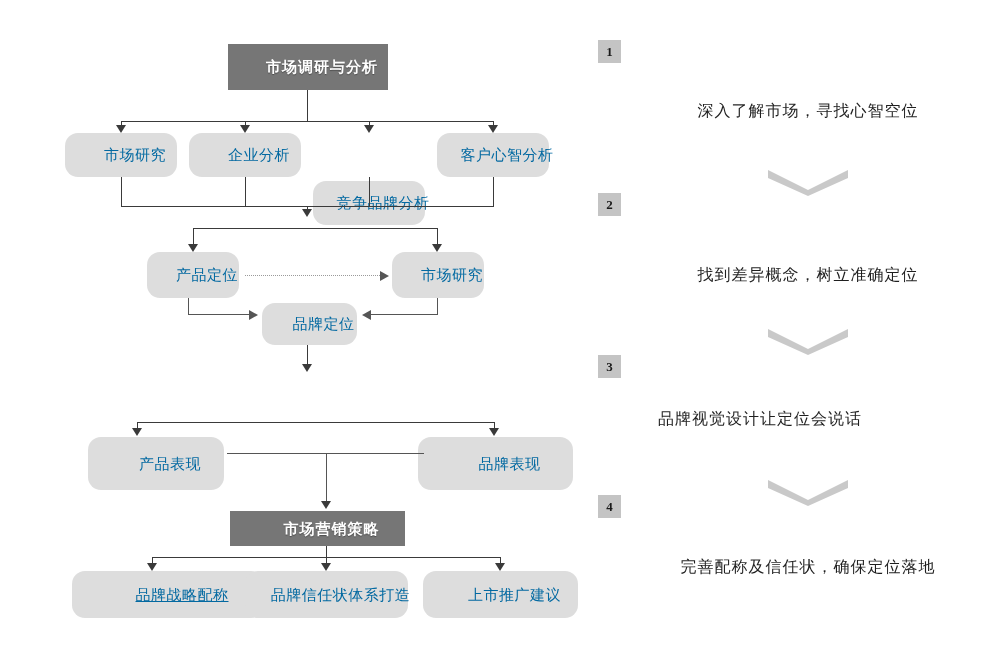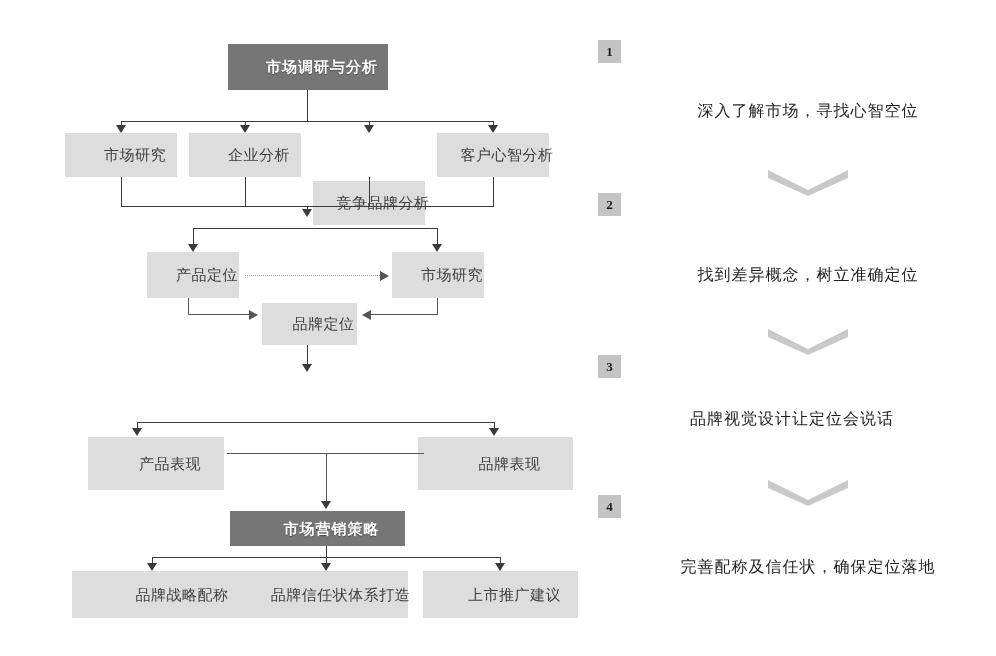--- a/index.html
+++ b/index.html
@@ -36,23 +36,24 @@
   .node.dark {
     background: #767676;
     color: #ffffff;
     font-weight: bold;
     font-size: 15px;
     letter-spacing: 1px;
     text-shadow: 0 1px 1px rgba(0,0,0,0.35);
   }
   .node.light {
     background: #dddddd;
-    color: #404040;
+    color: #0369a1;
     font-size: 15px;
     letter-spacing: 0.5px;
+    border-radius: 13px;
   }
 
   
   .hline {
     position: absolute;
     height: 0;
     border-top: 1.6px solid #3a3a3a;
   }
   .vline {
     position: absolute;
@@ -200,32 +201,32 @@
   <div class="node dark" style="left:230px; top:511px; width:175px; height:35px;">市场营销策略</div>
 
   <div class="hline" style="left:152px; top:557px; width:349px;"></div>
   <div class="vline" style="left:152px; top:557px; height:8px;"></div>
   <div class="arrow-down" style="left:147px; top:563px;"></div>
   <div class="vline" style="left:326px; top:546px; height:19px;"></div>
   <div class="arrow-down" style="left:321px; top:563px;"></div>
   <div class="vline" style="left:500px; top:557px; height:8px;"></div>
   <div class="arrow-down" style="left:495px; top:563px;"></div>
 
-  <div class="node light" style="left:72px; top:571px; width:192px; height:47px;">品牌战略配称</div>
+  <div class="node light" style="left:72px; top:571px; width:192px; height:47px;text-decoration:underline;">品牌战略配称</div>
   <div class="node light" style="left:245px; top:571px; width:163px; height:47px;">品牌信任状体系打造</div>
   <div class="node light" style="left:423px; top:571px; width:155px; height:47px;">上市推广建议</div>
 
   <div class="step-badge" style="left:598px; top:40px;">1</div>
   <div class="step-badge" style="left:598px; top:193px;">2</div>
   <div class="step-badge" style="left:598px; top:355px;">3</div>
   <div class="step-badge" style="left:598px; top:495px;">4</div>
 
   <div class="caption" style="left:808px; top:101px;">深入了解市场，寻找心智空位</div>
   <div class="caption" style="left:808px; top:265px;">找到差异概念，树立准确定位</div>
-  <div class="caption" style="left:792px; top:409px;text-align:right;">品牌视觉设计让定位会说话</div>
+  <div class="caption" style="left:760px; top:409px;text-align:right;">品牌视觉设计让定位会说话</div>
   <div class="caption" style="left:808px; top:557px;">完善配称及信任状，确保定位落地</div>
 
   <div class="chevron" style="left:808px; top:168px;">
     <svg width="80" height="28" viewBox="0 0 80 28" xmlns="http://www.w3.org/2000/svg">
       <polygon points="0,2 40,22 80,2 80,10 40,28 0,10" fill="#c9c9c9"></polygon>
     </svg>
   </div>
   <div class="chevron" style="left:808px; top:327px;">
     <svg width="80" height="28" viewBox="0 0 80 28" xmlns="http://www.w3.org/2000/svg">
       <polygon points="0,2 40,22 80,2 80,10 40,28 0,10" fill="#c9c9c9"></polygon>

